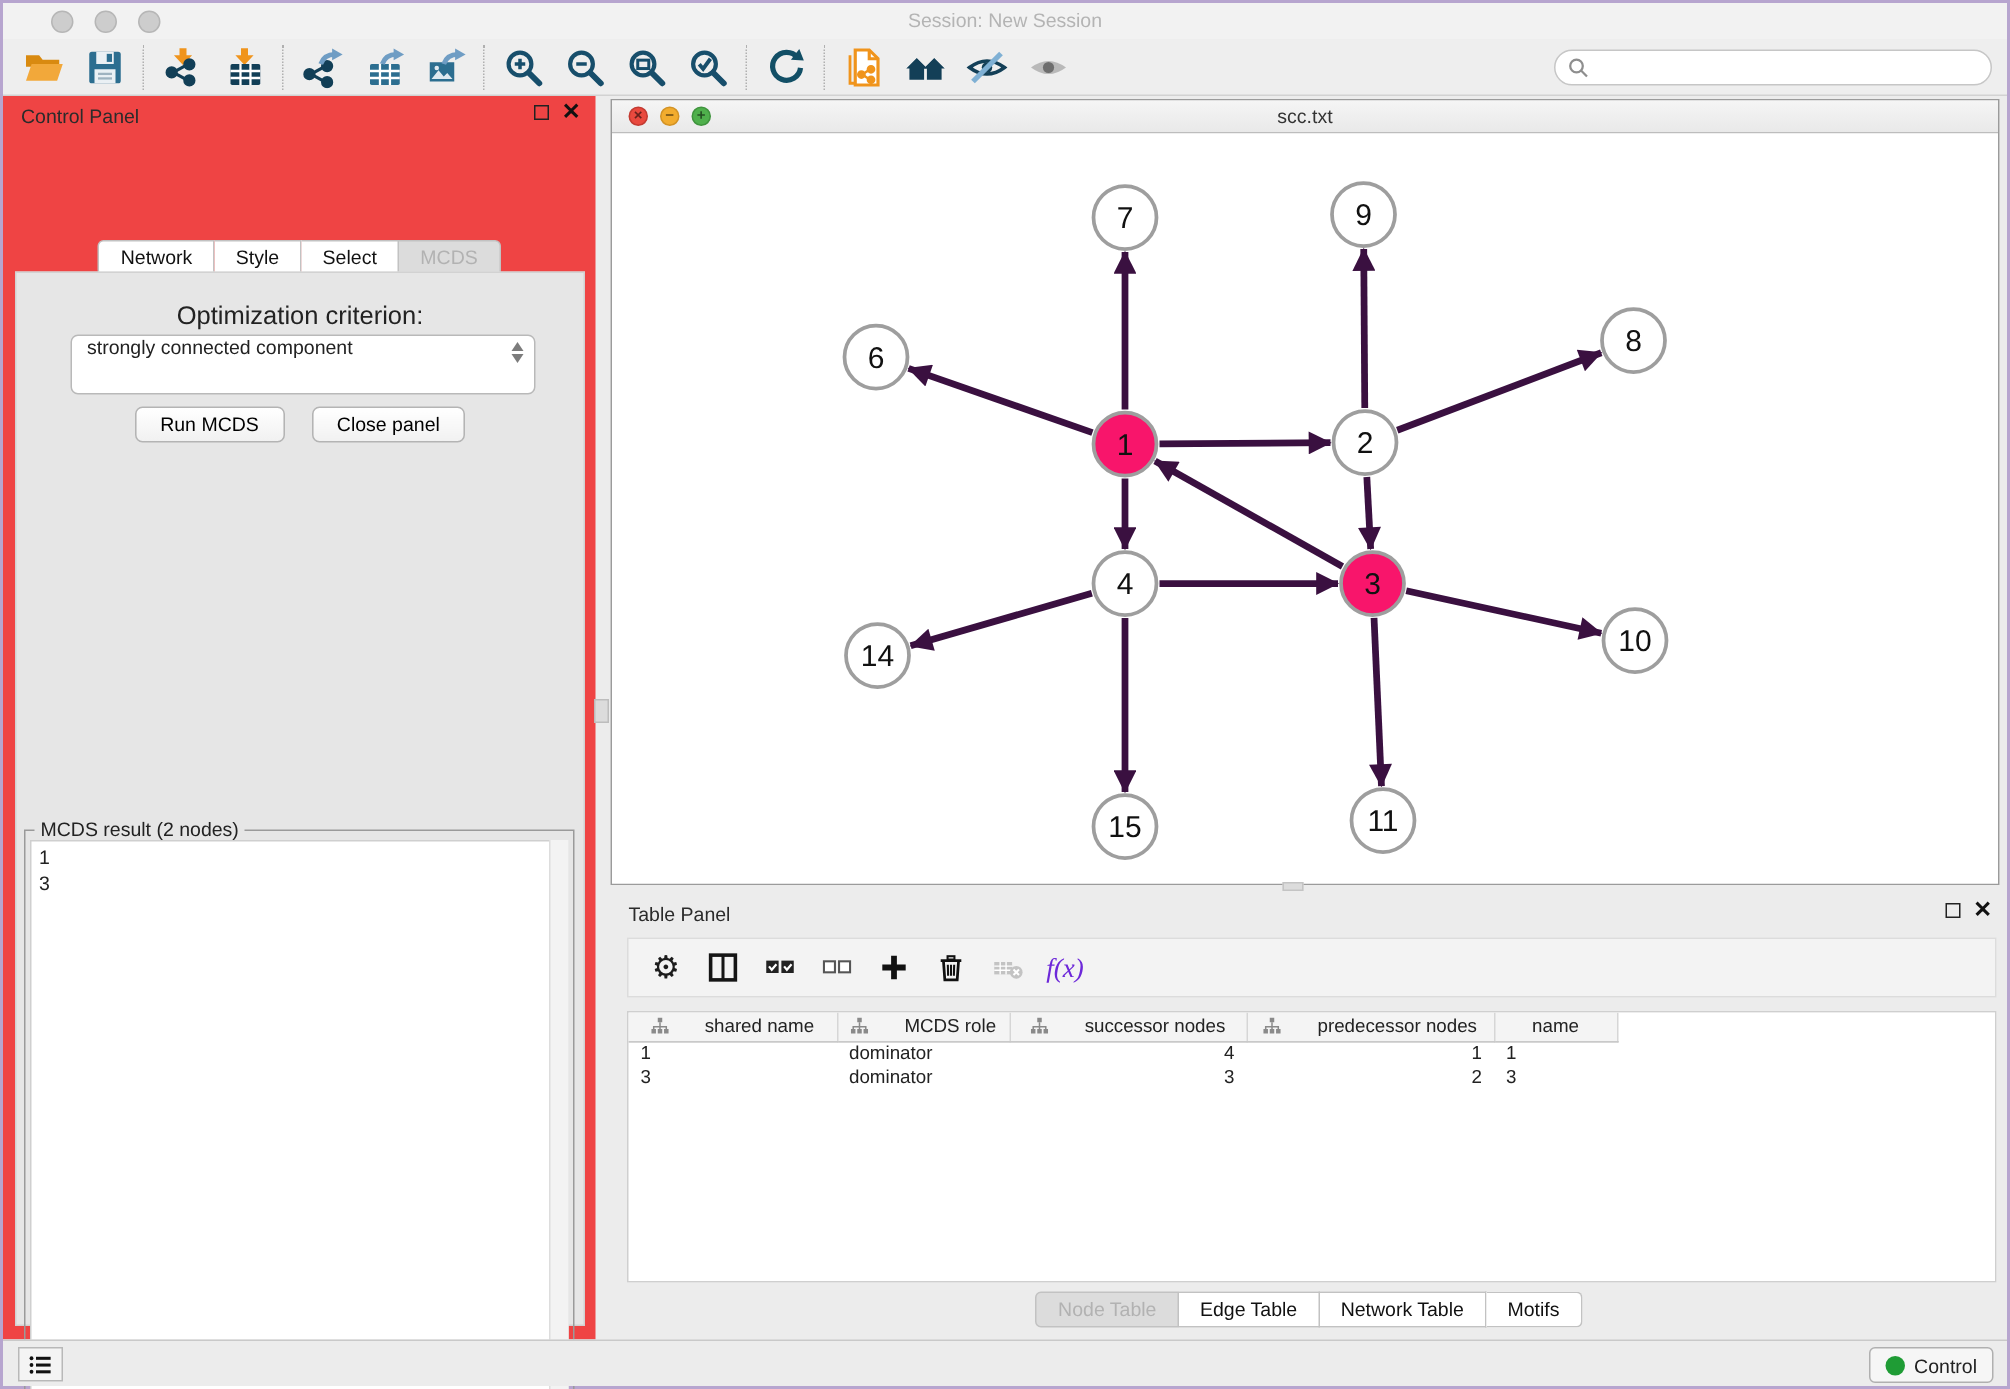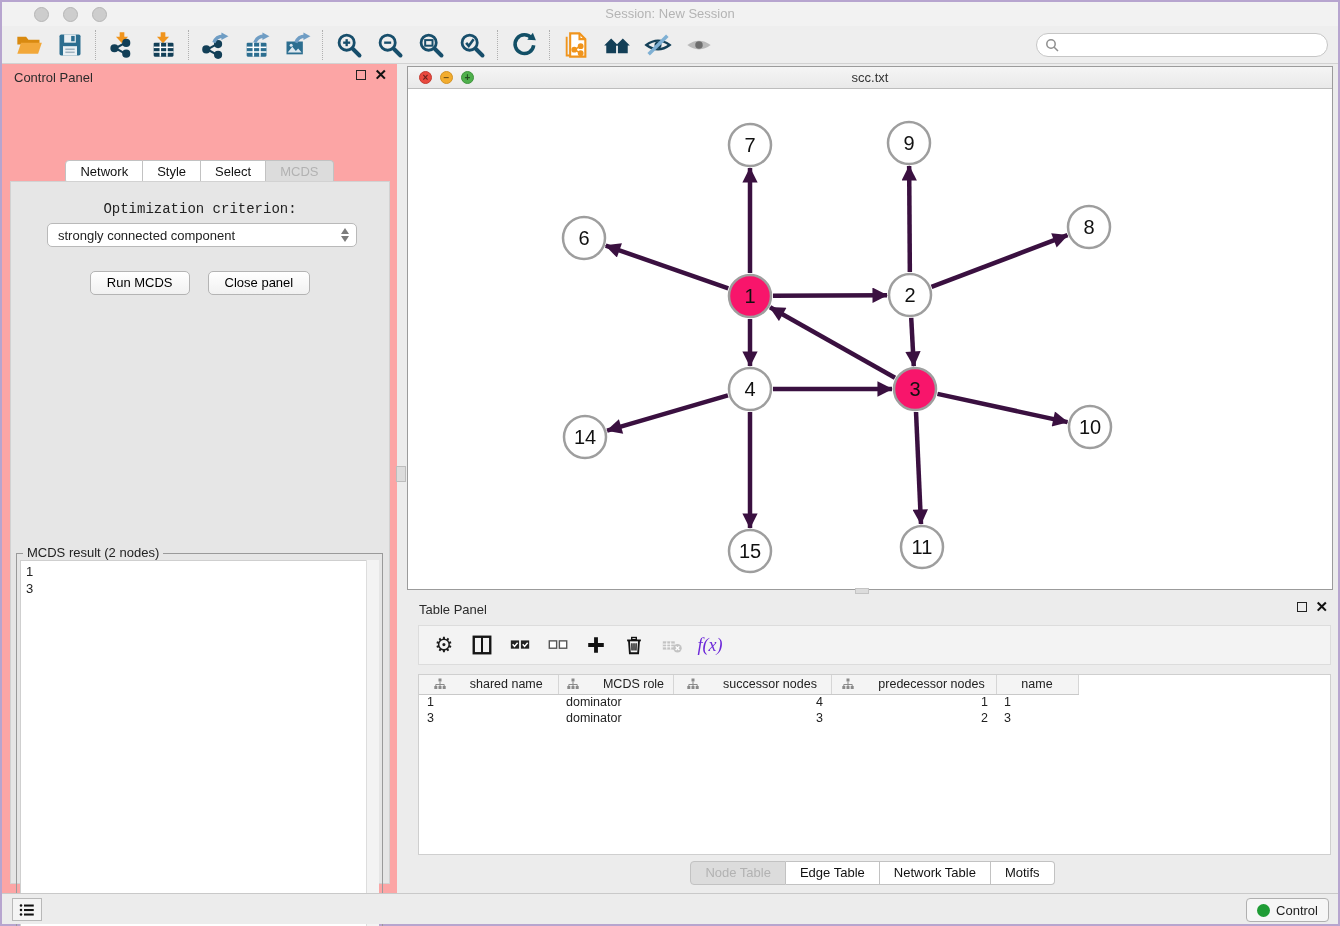--- a/index.html
+++ b/index.html
@@ -20,37 +20,37 @@
   #toolbar { position:absolute; left:2px; top:26px; right:2px; height:38px;
     background:#eeeeee; border-bottom:1px solid #d2d2d2; display:flex; align-items:center; padding-left:6px; }
   .tb-btn { width:41px; height:32px; display:flex; align-items:center; justify-content:center; cursor:default; }
   .tb-btn svg { width:28px; height:28px; }
   .tb-sep { width:1px; height:30px; margin:0 5px; border-left:1px dotted #b0b0b0; }
   #search-wrap { margin-left:auto; margin-right:10px; position:relative; width:292px; height:24px; }
   #search-wrap input { width:100%; height:100%; border:1px solid #c6c6c6; border-radius:12px;
     background:#fff; padding:0 10px 0 28px; font-size:13px; outline:none; font-family:inherit; }
   #search-wrap svg { position:absolute; left:9px; top:5px; width:14px; height:14px; }
   
-  #control-panel { position:absolute; left:2px; top:64px; width:395px; bottom:33px; background:#fca5a5; }
+  #control-panel { position:absolute; left:2px; top:64px; width:395px; bottom:33px; background:#ef4444; }
   .panel-header { position:relative; height:27px; }
   .panel-title { position:absolute; left:12px; top:6px; font-size:13px; color:#2b2b2b; }
   .panel-ctrls { position:absolute; right:10px; top:6px; display:flex; gap:8px; align-items:center; }
   .float-box { width:10px; height:10px; border:1.6px solid #222; display:inline-block; }
   .close-x { font-weight:bold; font-size:15px; color:#111; line-height:10px; }
   #cp-tabs { position:absolute; left:0; right:0; top:96px; display:flex; justify-content:center; }
   .tab { border:1px solid #c2c2c2; border-left:none; background:#fff; padding:3px 14px 4px;
     font-size:13px; color:#111; }
   .tab:first-child { border-left:1px solid #c2c2c2; border-radius:4px 0 0 4px; }
   .tab:last-child { border-radius:0 4px 4px 0; }
   .tab.active { background:#dcdcdc; color:#b2b2b2; }
   #cp-content { position:absolute; left:8px; right:7px; top:117px; bottom:9px;
     background:#e6e6e6; border:1px solid #d2d2d2; }
-  #opt-label { position:absolute; left:0; right:0; top:19px; text-align:center; font-size:14px;font-family:Liberation Mono, monospace; }
-  #criterion-select { position:absolute; left:36px; top:41px; width:310px; height:24px; background:#fff;
-    border:1px solid #b9b9b9; border-radius:5px; display:flex; align-items:center; padding:0 24px 0 10px; }
+  #opt-label { position:absolute; left:0; right:0; top:19px; text-align:center; font-size:17px; }
+  #criterion-select { position:absolute; left:36px; top:41px; width:310px; height:40px; background:#fff;
+    border:1px solid #b9b9b9; border-radius:5px; display:flex; align-items:flex-start; padding:0 24px 0 10px; }
   #criterion-select .stepper { position:absolute; right:7px; top:4px; display:flex; flex-direction:column; gap:2px; }
   .tri-up { width:0; height:0; border-left:4px solid transparent; border-right:4px solid transparent; border-bottom:6px solid #7c7c7c; }
   .tri-down { width:0; height:0; border-left:4px solid transparent; border-right:4px solid transparent; border-top:6px solid #7c7c7c; }
   #cp-buttons { position:absolute; left:0; right:0; top:89px; display:flex; justify-content:center; gap:18px; }
   .mac-btn { background:linear-gradient(#ffffff,#f1f1f1); border:1px solid #b4b4b4; border-radius:5px;
     padding:3px 16px 4px; font-size:13px; font-family:inherit; }
   #mcds-fieldset { position:absolute; left:5px; right:6px; top:371px; height:381px;
     border:1px solid #9a9a9a; }
   #mcds-legend { position:absolute; left:6px; top:-9px; background:#e6e6e6; padding:0 4px; font-size:13px; }
   #mcds-text { position:absolute; left:3px; right:3px; top:6px; bottom:3px; background:#fff;

